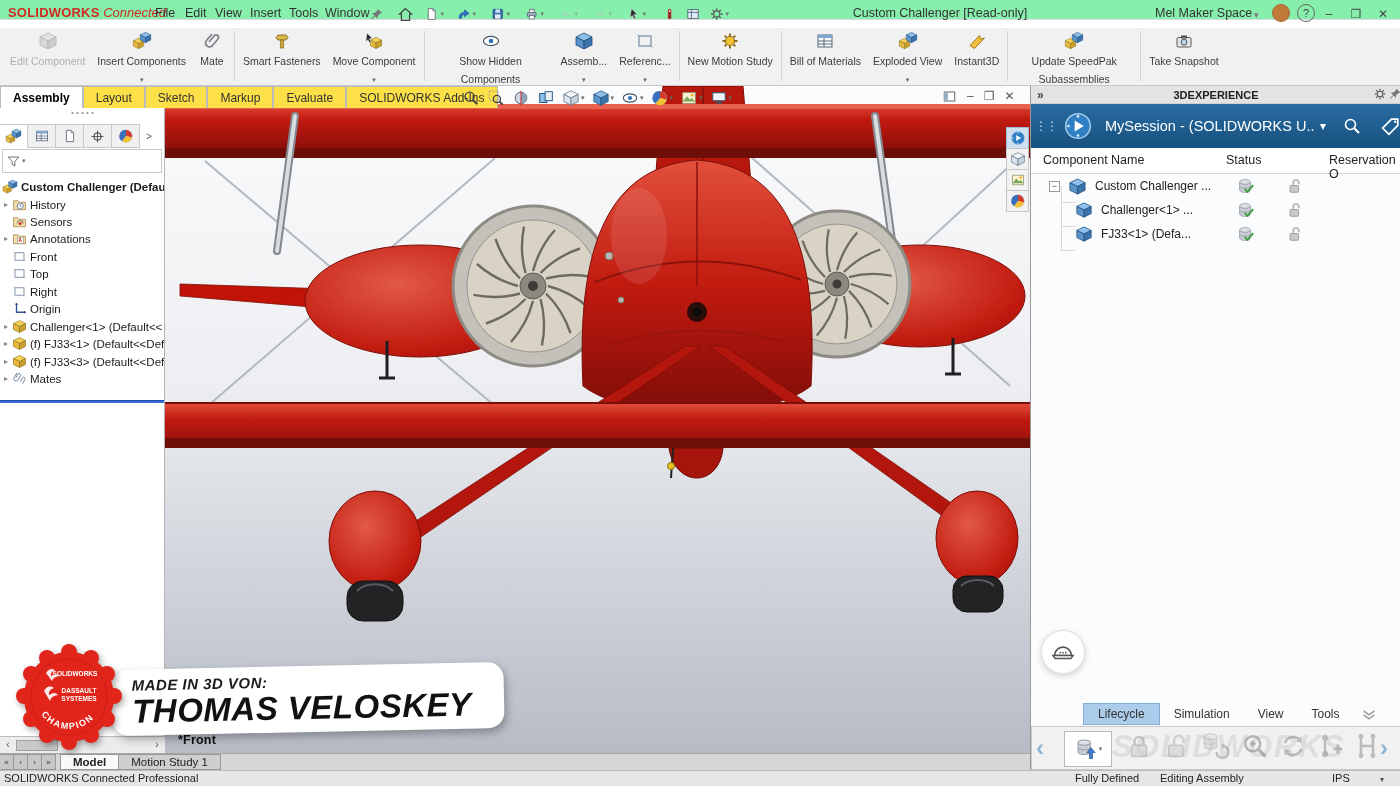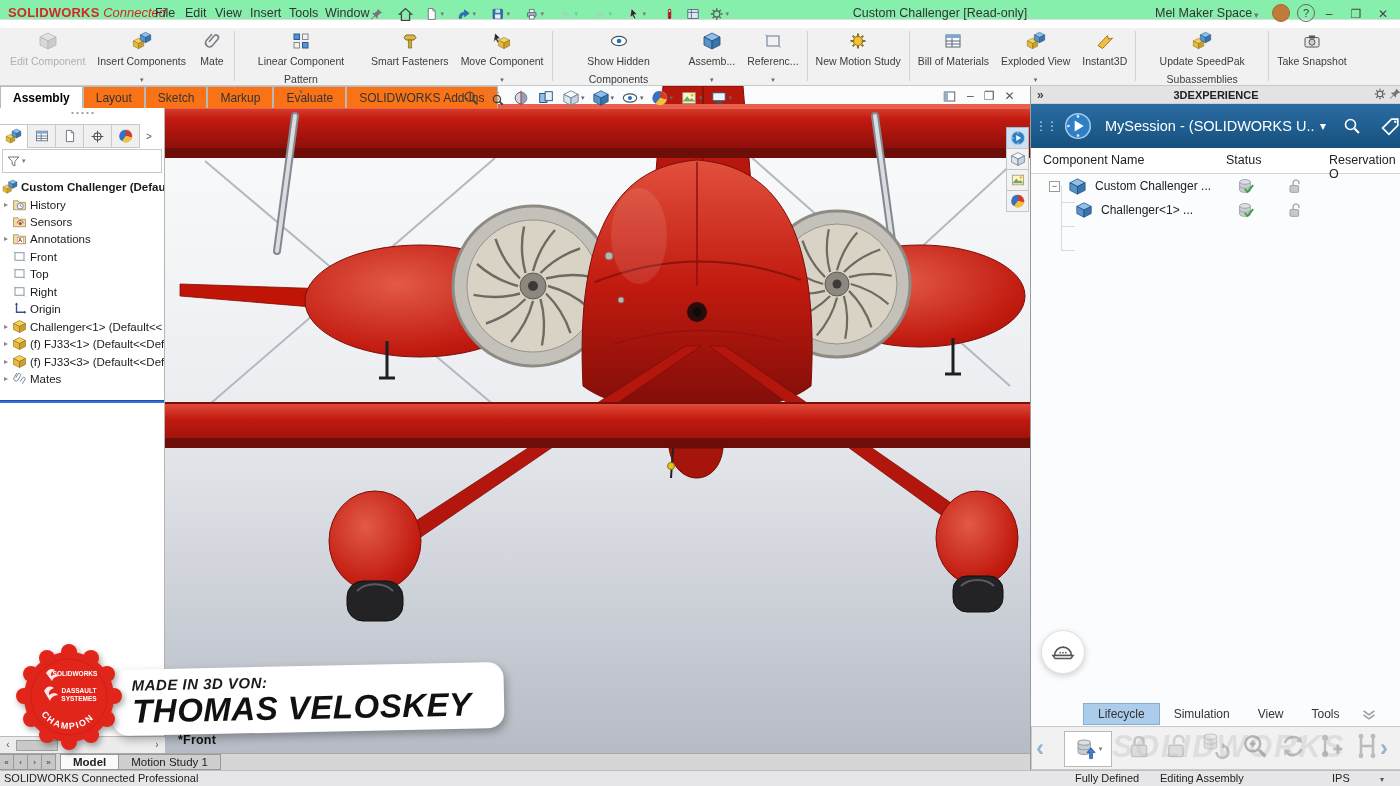--- a/index.html
+++ b/index.html
@@ -23,21 +23,21 @@
   .rbtn{display:flex;flex-direction:column;align-items:center;padding:1px 6px;min-width:40px;max-width:128px;height:54px}
   .rbtn .ric{height:20px}
   .rlbl{font-size:10.5px;color:#3c3c3c;text-align:center;line-height:18px;margin-top:1px}
   .rcaret{font-size:7px;color:#666;line-height:7px;margin-top:auto}
   .rdis .rlbl{color:#b0b0b0}
   .rdis svg{filter:grayscale(1);opacity:.45}
   .rdiv{width:1px;height:50px;background:#d2d2d2;margin:1px 2px}
   .ribcollapse{position:absolute;right:6px;top:66px;font-size:10px;color:#555}
   
   #tabstrip{left:0;top:86px;width:458px;height:22px;background:#f0f0f0;display:flex;z-index:25}
-  .dtab{height:22px;padding:0 12px;font-size:12px;color:#333;background:#f97316;border:1px solid #b9b9b9;border-bottom:none;display:flex;align-items:center;white-space:nowrap}
+  .dtab{height:22px;padding:0 12px;font-size:12px;color:#333;background:#fde047;border:1px solid #b9b9b9;border-bottom:none;display:flex;align-items:center;white-space:nowrap}
   .dtab.active{background:#fff;font-weight:bold;color:#000}
   
   #scene{left:165px;top:86px;width:865px;height:667px;z-index:1}
   #hud{left:462px;top:88px;height:20px;display:flex;align-items:center;gap:7px;z-index:26}
   .hudi{display:flex;align-items:center;gap:1px}
   .hudcaret{font-size:7px;color:#666}
   #vwinctl{left:942px;top:87px;height:18px;display:flex;gap:10px;z-index:26;color:#555;font-size:12px;align-items:center}
   #vstrip{left:1006px;top:128px;width:23px;z-index:26}
   .vsbtn{width:23px;height:22px;background:#f2f2f2;border:1px solid #c6c6c6;display:flex;align-items:center;justify-content:center;margin-top:-1px}
   .vsbtn.active{background:#cfe0f0;border-color:#9bbad6}
@@ -490,29 +490,20 @@
           <svg class="ic" width="20" height="20">
             <use href="#i-clip"></use>
           </svg>
         </span>
         <span class="rlbl">Mate</span>
       </div>
     <div class="rdiv"></div>
     <div class="rbtn">
         <span class="ric">
           <svg class="ic" width="20" height="20">
-            <use href="#i-pattern"></use>
-          </svg>
-        </span>
-        <span class="rlbl">Linear Component Pattern</span>
-        <span class="rcaret">▾</span>
-      </div>
-    <div class="rbtn">
-        <span class="ric">
-          <svg class="ic" width="20" height="20">
             <use href="#i-bolt"></use>
           </svg>
         </span>
         <span class="rlbl">Smart Fasteners</span>
       </div>
     <div class="rbtn">
         <span class="ric">
           <svg class="ic" width="20" height="20">
             <use href="#i-move"></use>
           </svg>
@@ -1063,20 +1054,39 @@
           <svg class="ic abs" style="left:6px;top:4px" width="14" height="14">
             <use href="#i-check"></use>
           </svg>
         </span>
       <span class="abs" style="left:255px">
           <svg class="ic" width="18" height="18">
             <use href="#i-lockO"></use>
           </svg>
         </span>
     </div>
+    <div class="rrow" style="top:136px">
+      <svg class="ic" style="margin-left:44px" width="18" height="18">
+          <use href="#i-cubeB"></use>
+        </svg>
+      <span style="margin-left:8px">FJ33&lt;1&gt; (Defa...</span>
+      <span class="abs" style="left:205px">
+          <svg class="ic" width="18" height="18">
+            <use href="#i-db"></use>
+          </svg>
+          <svg class="ic abs" style="left:6px;top:4px" width="14" height="14">
+            <use href="#i-check"></use>
+          </svg>
+        </span>
+      <span class="abs" style="left:255px">
+          <svg class="ic" width="18" height="18">
+            <use href="#i-lockO"></use>
+          </svg>
+        </span>
+    </div>
     <div id="helperbtn" class="abs">
         <svg class="ic" width="28" height="28">
           <use href="#i-helmet"></use>
         </svg>
       </div>
     <div id="rtabs" class="abs">
       <div class="rtab active">Lifecycle</div>
       <div class="rtab">Simulation</div>
       <div class="rtab">View</div>
       <div class="rtab">Tools</div>

